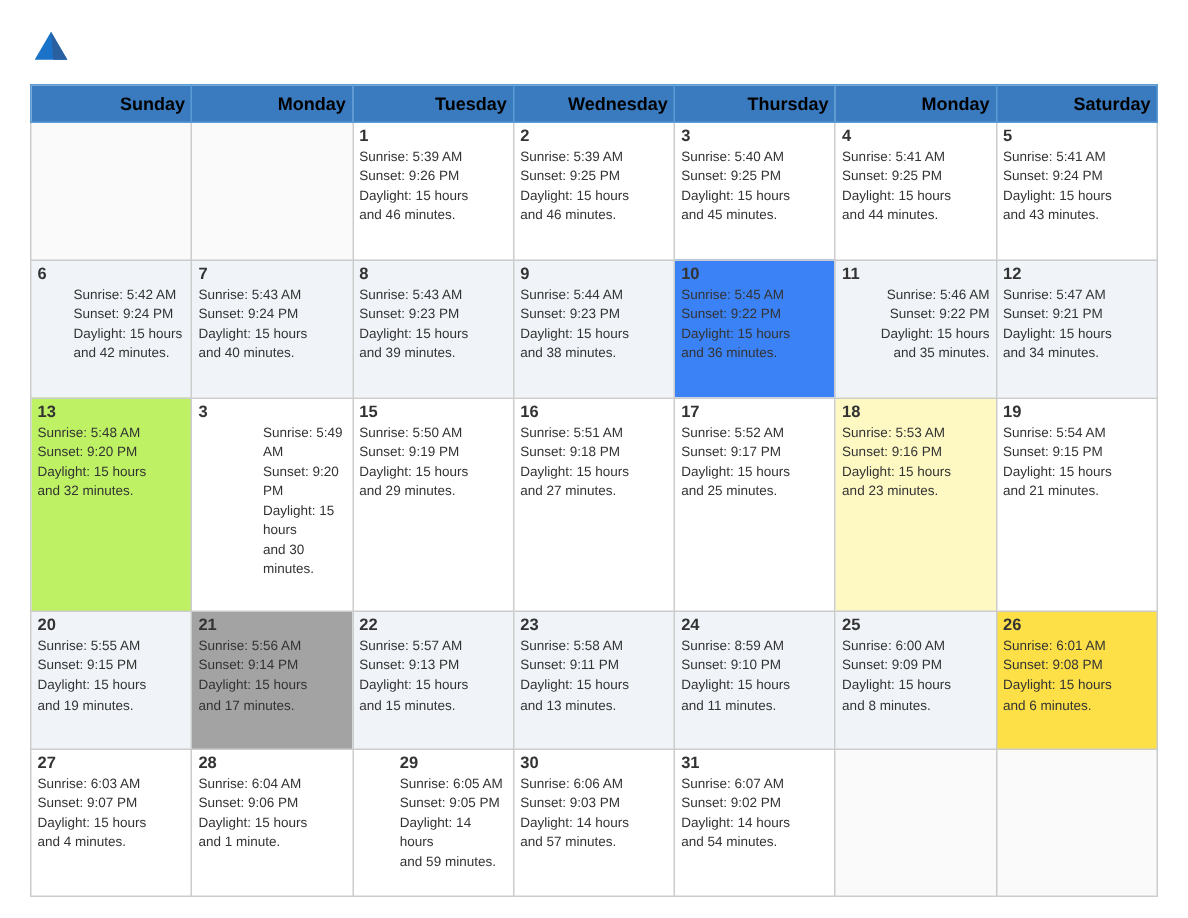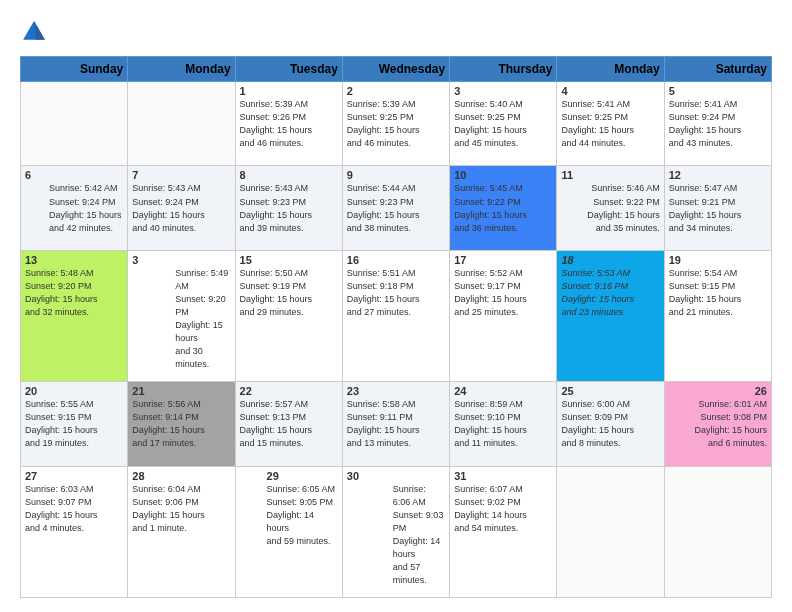--- a/index.html
+++ b/index.html
@@ -252,21 +252,21 @@
 Daylight: 15 hours
 and 27 minutes.</div>
           </td>
           <td style="background: rgb(255, 255, 255);">
             <span class="day-num">17</span>
             <div class="day-info" style="white-space: pre-line;">Sunrise: 5:52 AM
 Sunset: 9:17 PM
 Daylight: 15 hours
 and 25 minutes.</div>
           </td>
-          <td style="background: #0ea5e9; font-style: italic;">
+          <td style="background: #fef9c3;">
             <span class="day-num">18</span>
             <div class="day-info" style="white-space: pre-line;">Sunrise: 5:53 AM
 Sunset: 9:16 PM
 Daylight: 15 hours
 and 23 minutes.</div>
           </td>
           <td style="background: rgb(255, 255, 255);">
             <span class="day-num">19</span>
             <div class="day-info" style="white-space: pre-line;">Sunrise: 5:54 AM
 Sunset: 9:15 PM
@@ -310,21 +310,21 @@
 Daylight: 15 hours
 and 11 minutes.</div>
           </td>
           <td style="background: rgb(240, 244, 248);">
             <span class="day-num">25</span>
             <div class="day-info" style="white-space: pre-line;">Sunrise: 6:00 AM
 Sunset: 9:09 PM
 Daylight: 15 hours
 and 8 minutes.</div>
           </td>
-          <td style="background: #f9a8d4; text-align: right;">
+          <td style="background: #fde047;">
             <span class="day-num">26</span>
             <div class="day-info" style="white-space: pre-line;">Sunrise: 6:01 AM
 Sunset: 9:08 PM
 Daylight: 15 hours
 and 6 minutes.</div>
           </td>
         </tr>
         <tr>
           <td style="background: rgb(255, 255, 255);">
             <span class="day-num">27</span>
@@ -342,21 +342,21 @@
           </td>
           <td style="background: rgb(255, 255, 255); padding-left: 31px;">
             <span class="day-num">29</span>
             <div class="day-info" style="white-space: pre-line;">Sunrise: 6:05 AM
 Sunset: 9:05 PM
 Daylight: 14 hours
 and 59 minutes.</div>
           </td>
           <td style="background: rgb(255, 255, 255);">
             <span class="day-num">30</span>
-            <div class="day-info" style="white-space: pre-line; margin-left: 46px;">Sunrise: 6:06 AM
+            <div class="day-info" style="white-space: pre-line;">Sunrise: 6:06 AM
 Sunset: 9:03 PM
 Daylight: 14 hours
 and 57 minutes.</div>
           </td>
           <td style="background: rgb(255, 255, 255);">
             <span class="day-num">31</span>
             <div class="day-info" style="white-space: pre-line;">Sunrise: 6:07 AM
 Sunset: 9:02 PM
 Daylight: 14 hours
 and 54 minutes.</div>

